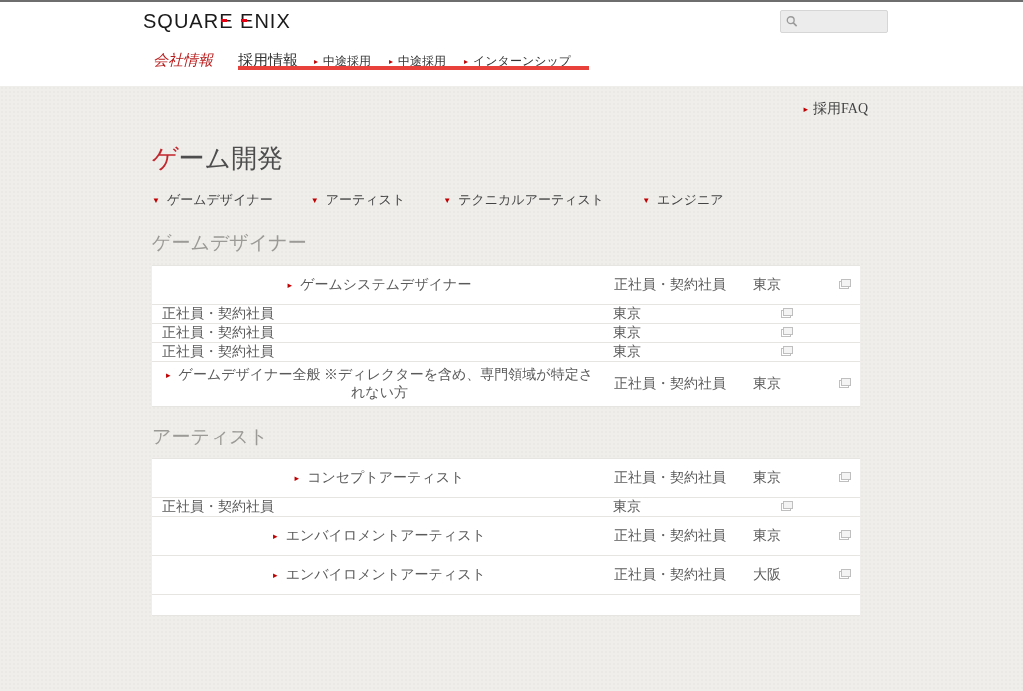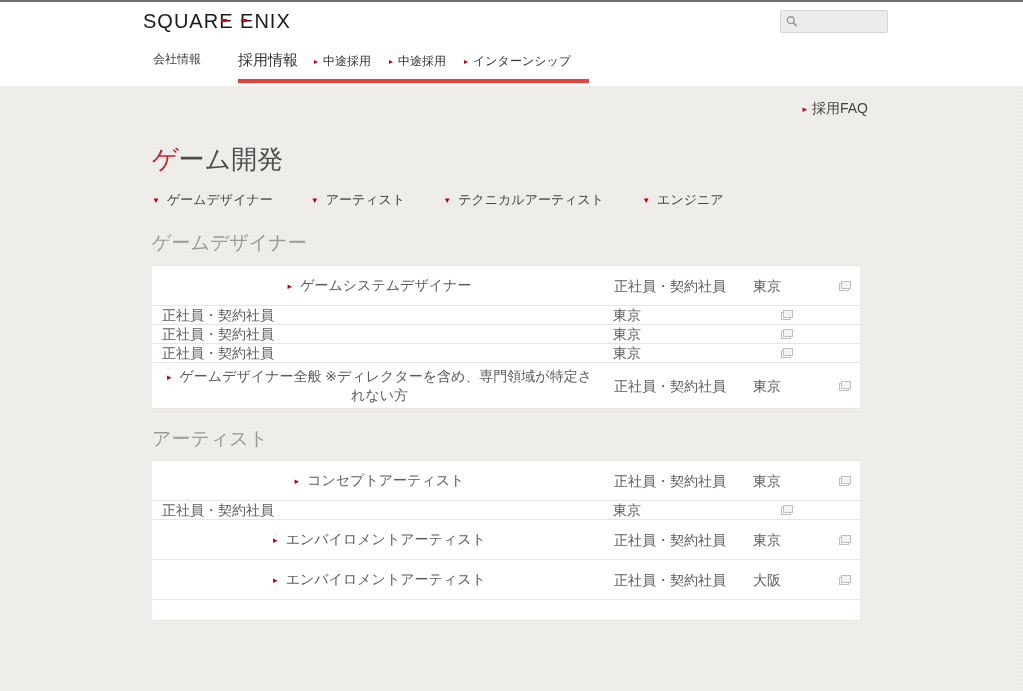--- a/index.html
+++ b/index.html
@@ -29,25 +29,25 @@
     width:108px; height:23px; background:#ececec;
     border:1px solid #d6d6d6; border-radius:2px;
     display:flex; align-items:center; padding:0 5px;
   }
   .search-box input {
     border:none; background:transparent; outline:none;
     font-size:12px; width:80px; color:#444;
   }
   .nav-company {
     position:absolute; left:153px; top:49px;
-    font-size:12px; color:#404040; text-decoration:none; cursor:pointer;
+    font-size:15px; color:#b91c1c; text-decoration:none; cursor:pointer;font-style:italic;
   }
   .nav-recruit-group {
     position:absolute; left:238px; top:49px;
-    display:flex; align-items:baseline; padding-bottom:13px;
+    display:flex; align-items:baseline; 
   }
   .nav-recruit-group::after {
     content:""; position:absolute; left:0; right:0; bottom:0;
     height:4px; background:#e8403a;
   }
   .nav-recruit {
     font-size:15px; color:#333; text-decoration:none; cursor:pointer;
     margin-right:16px;
   }
   .nav-sub {
@@ -56,20 +56,21 @@
   }
   .blt { color:#c00000; font-size:8px; margin-right:5px; vertical-align:1px; }
 
   
   .content {
     position:relative; height:605px;
     background-color:#efeeeb;
     background-image:radial-gradient(rgba(0,0,0,0.018) 1px, transparent 1px);
     background-size:4px 4px;
     overflow:hidden;
+    font-family:Liberation Serif, serif;
   }
   .faq-row { text-align:right; padding:13px 155px 0 0; height:29px; }
   .faq-link { font-size:14px; color:#444; text-decoration:none; cursor:pointer; }
   .faq-link .blt { font-size:9px; }
 
   .container { width:708px; margin:0 auto 0 152px; }
 
   h1.page-title { margin-top:29px; font-size:26px; font-weight:400; color:#4d4d4d; line-height:30px; }
   h1.page-title .accent { color:#c1272d; }
 

